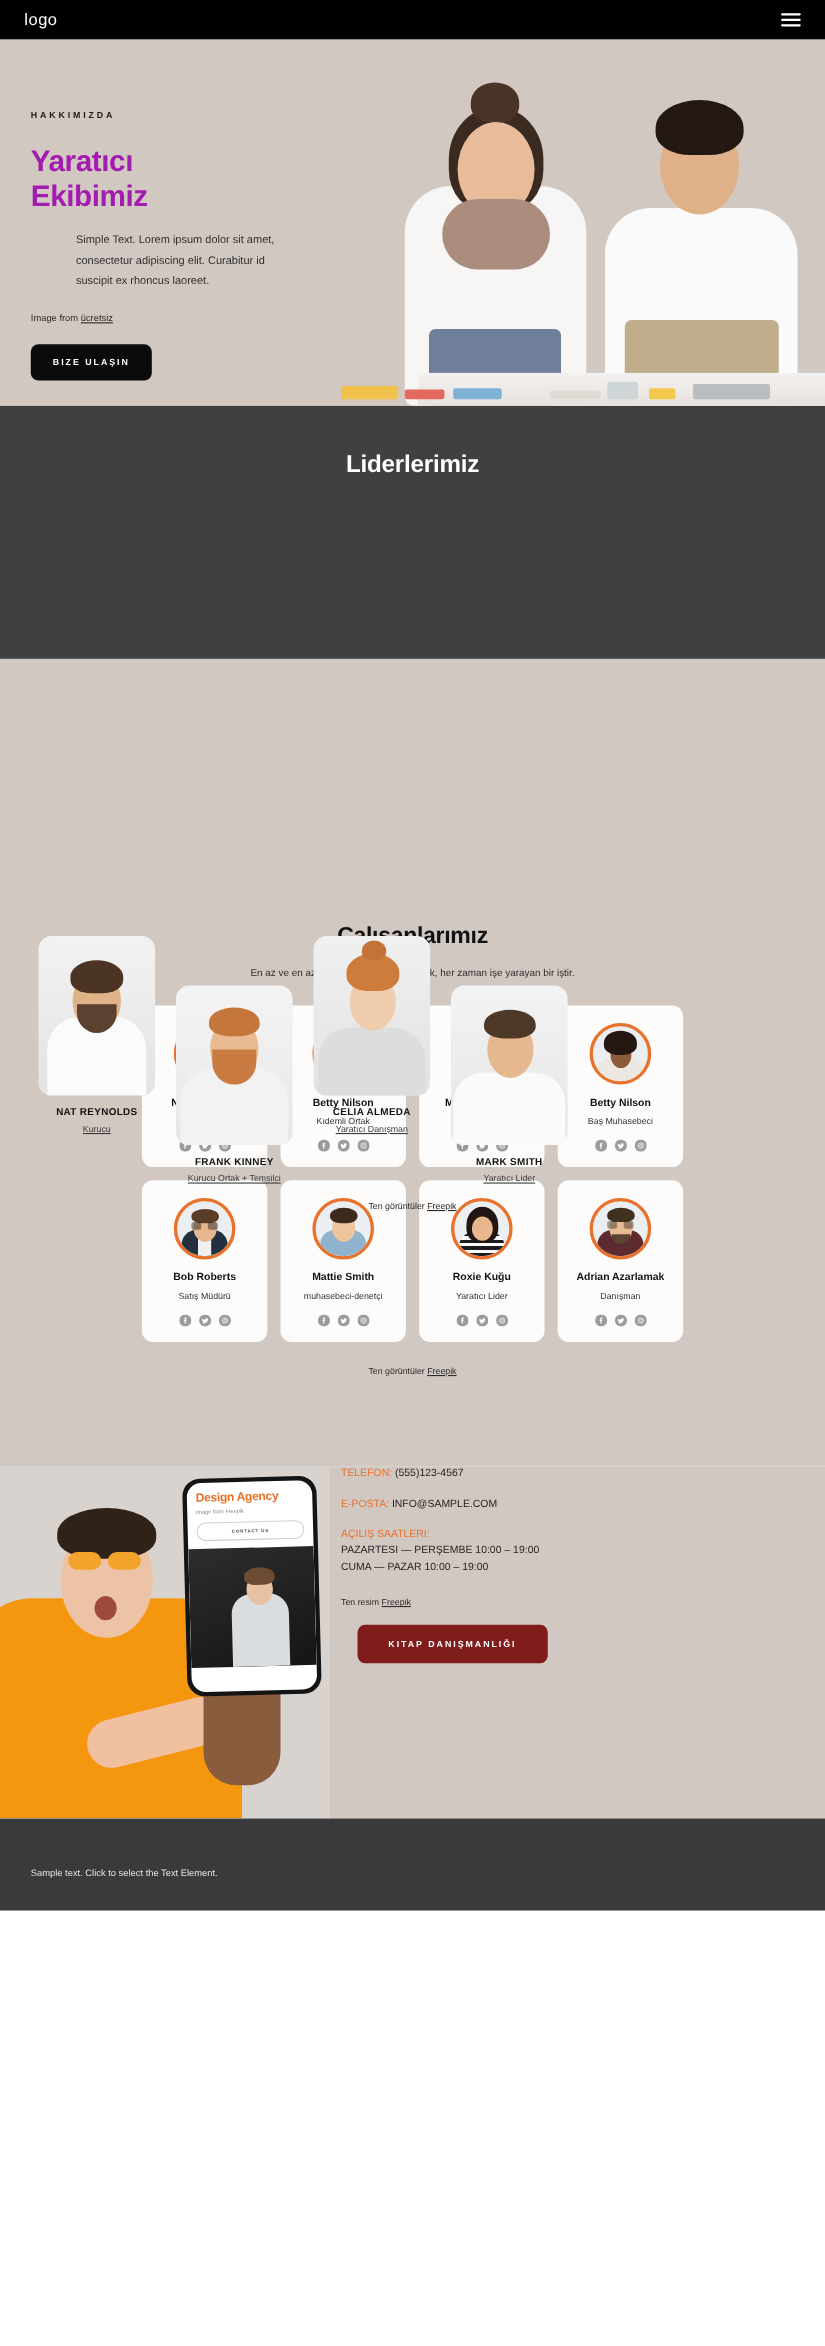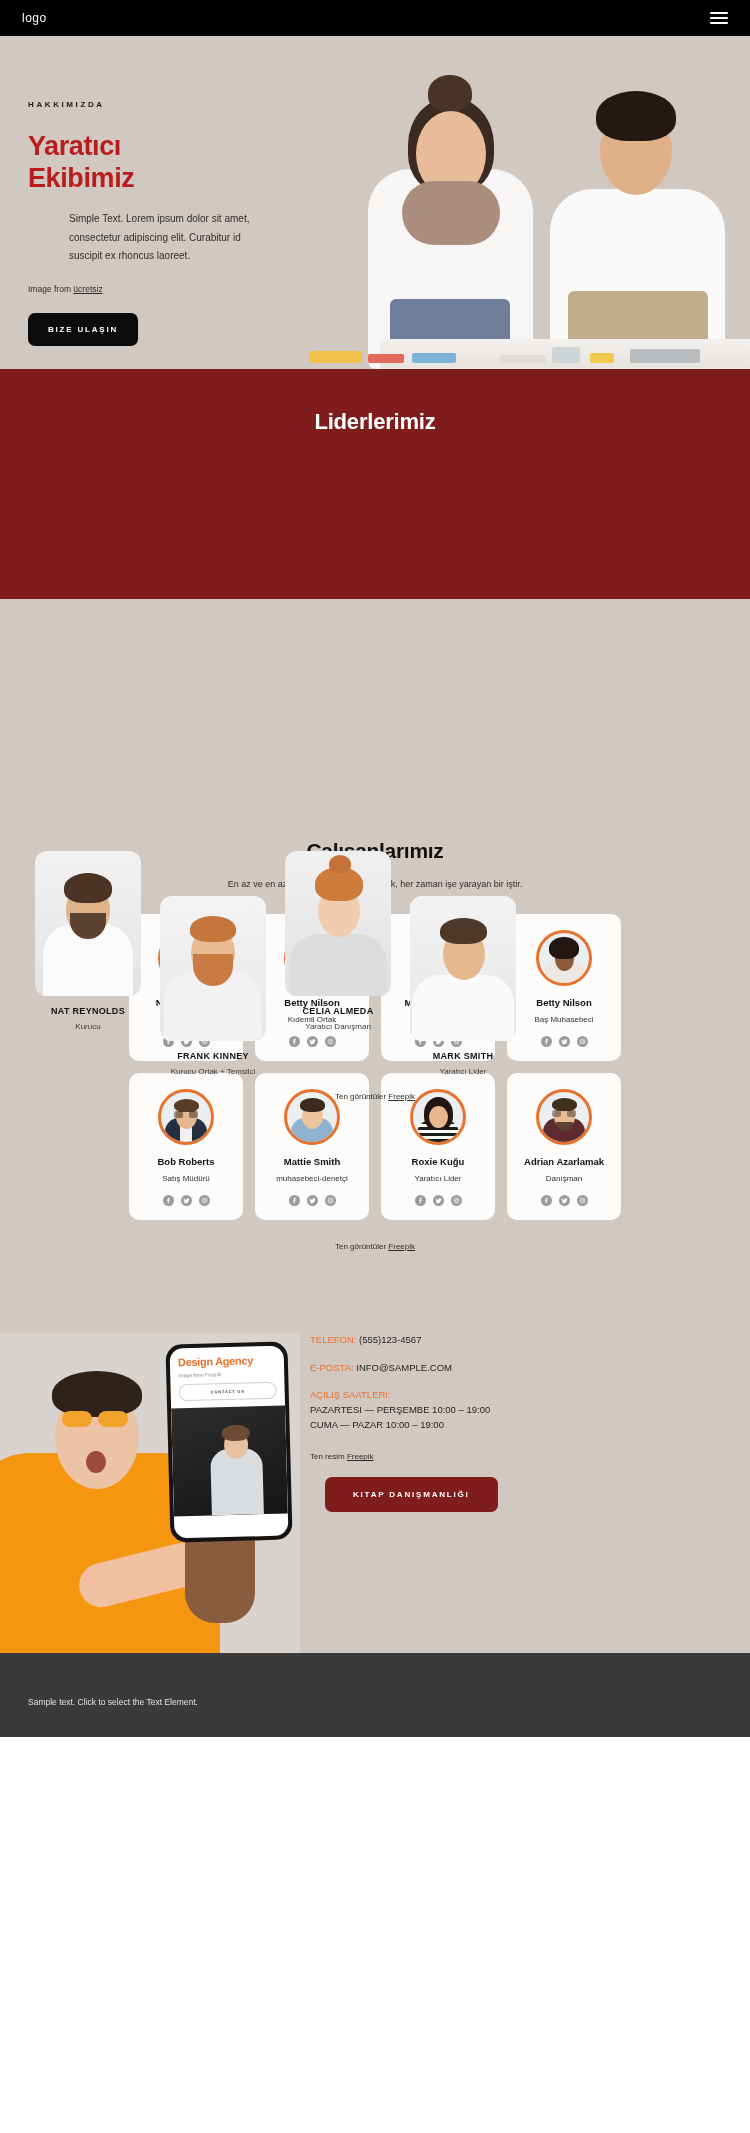--- a/index.html
+++ b/index.html
@@ -17,21 +17,21 @@
   .header {
     height: 36px;
     background: #000000;
     display: flex;
     align-items: center;
     justify-content: space-between;
     padding: 0 22px;
   }
   .logo {
     color: #ffffff;
-    font-size: 12px;
+    font-size: 15px;
     letter-spacing: .5px;
     font-weight: 400;
     line-height: 1;
   }
   .burger { width: 18px; display: flex; flex-direction: column; gap: 3px; cursor: pointer; }
   .burger i { display: block; height: 2px; background: #ffffff; border-radius: 1px; }
 
   
   .hero {
     position: relative;
@@ -56,21 +56,21 @@
     font-weight: 700;
     letter-spacing: 2.6px;
     color: #1b1b1b;
     margin-bottom: 22px;
   }
   .hero-title {
     font-size: 27px;
     line-height: 1.17;
     font-weight: 700;
     letter-spacing: -.4px;
-    color: #b91c1c;
+    color: #a21caf;
     margin-bottom: 16px;
   }
   .hero-text {
     font-size: 10px;
     line-height: 1.85;
     color: #2e2e2e;
     width: 190px;
     margin-bottom: 18px;
     margin-left: 41px;
   }
@@ -104,21 +104,21 @@
     position: absolute; left: 90px; right: 0; bottom: 0; height: 30px;
     background: linear-gradient(#f3f1ef, #e6e2de);
     z-index: 4;
   }
   .desk-items { position:absolute; bottom: 0; left: 0; right: 0; height: 30px; z-index: 5; }
   .di { position: absolute; bottom: 6px; border-radius: 2px; }
 
   
   .leaders {
     position: relative;
-    background: #7f1d1d;
+    background: #404040;
     padding-top: 40px;
     height: 230px;
   }
   .leaders-title {
     color: #ffffff;
     text-align: center;
     font-size: 22px;
     font-weight: 700;
     letter-spacing: -.2px;
   }
@@ -150,20 +150,21 @@
     margin-top: 10px;
     font-size: 9px;
     font-weight: 700;
     letter-spacing: .3px;
     color: #121212;
   }
   .leader .rl {
     margin-top: 6px;
     font-size: 8px;
     color: #3a3a3a;
+    text-decoration: underline;
   }
   .leaders-credit {
     position: absolute;
     top: 723px;
     width: 100%;
     text-align: center;
     font-size: 8px;
     color: #2b2b2b;
     z-index: 7;
   }

